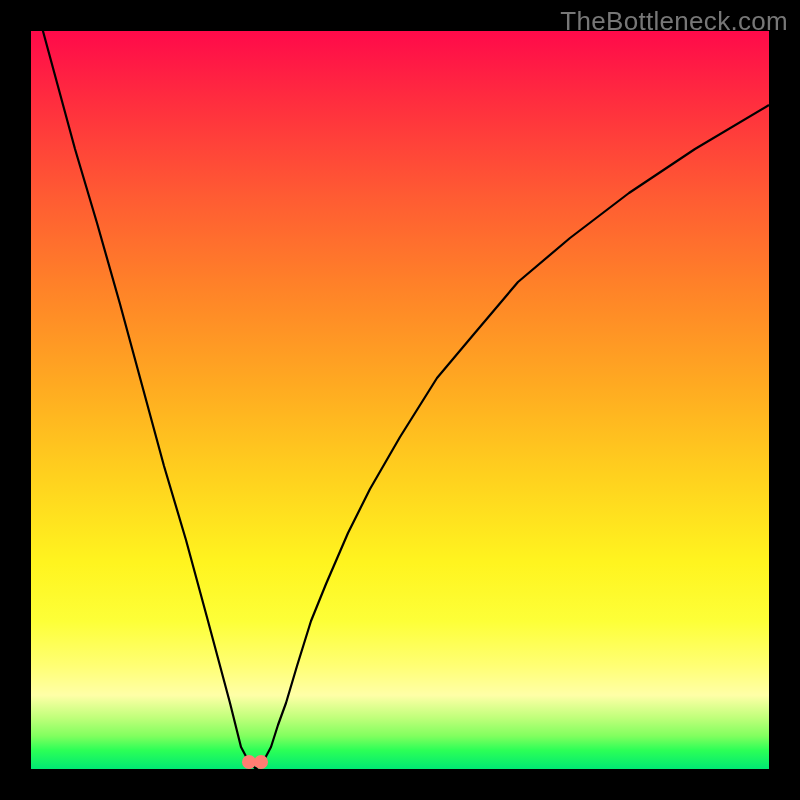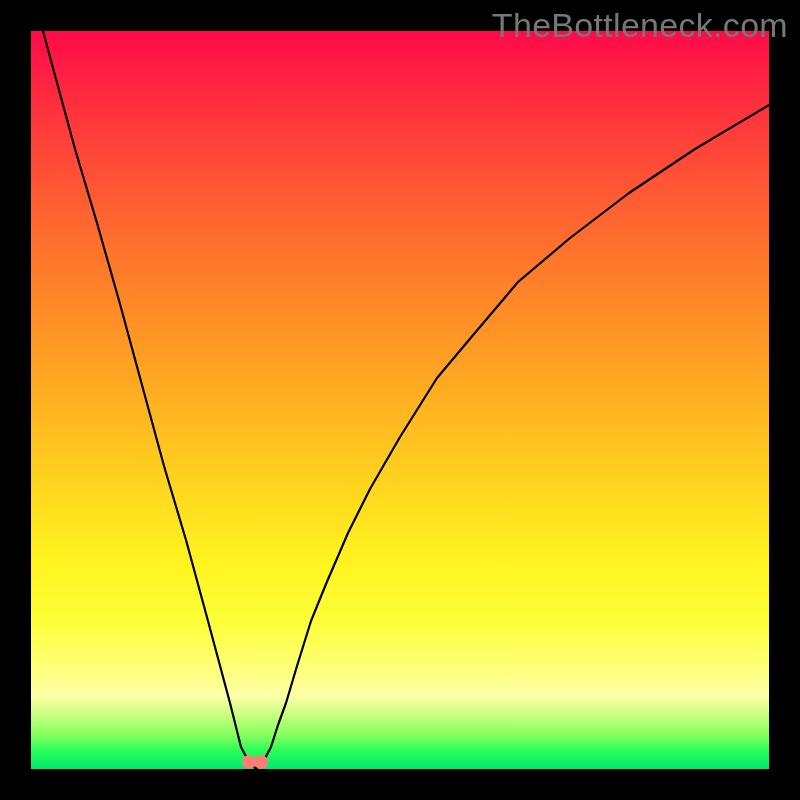--- a/index.html
+++ b/index.html
@@ -40,21 +40,21 @@
       #82ff5f 95.5%,
       #2bff57 97.5%,
       #00e873 100%
     );
   }
   .watermark {
     position: absolute;
     top: 6px;
     right: 12px;
     color: #777;
-    font-size: 34px;
+    font-size: 26px;
     font-weight: 500;
     letter-spacing: 0.3px;
     user-select: none;
   }
   svg.curve {
     position: absolute;
     left: 0;
     top: 0;
     width: 738px;
     height: 738px;

